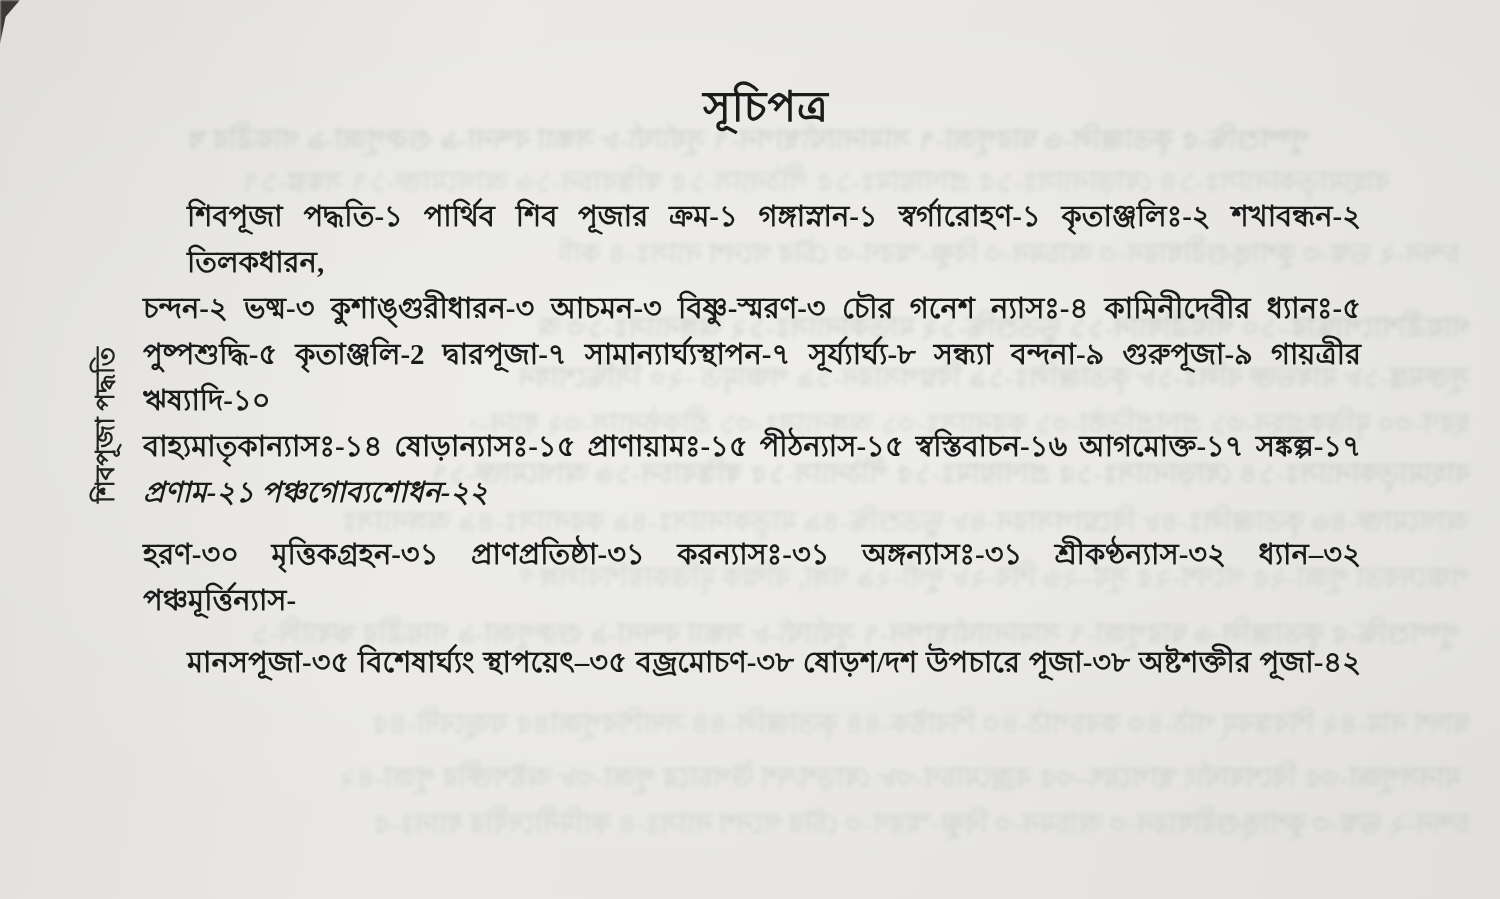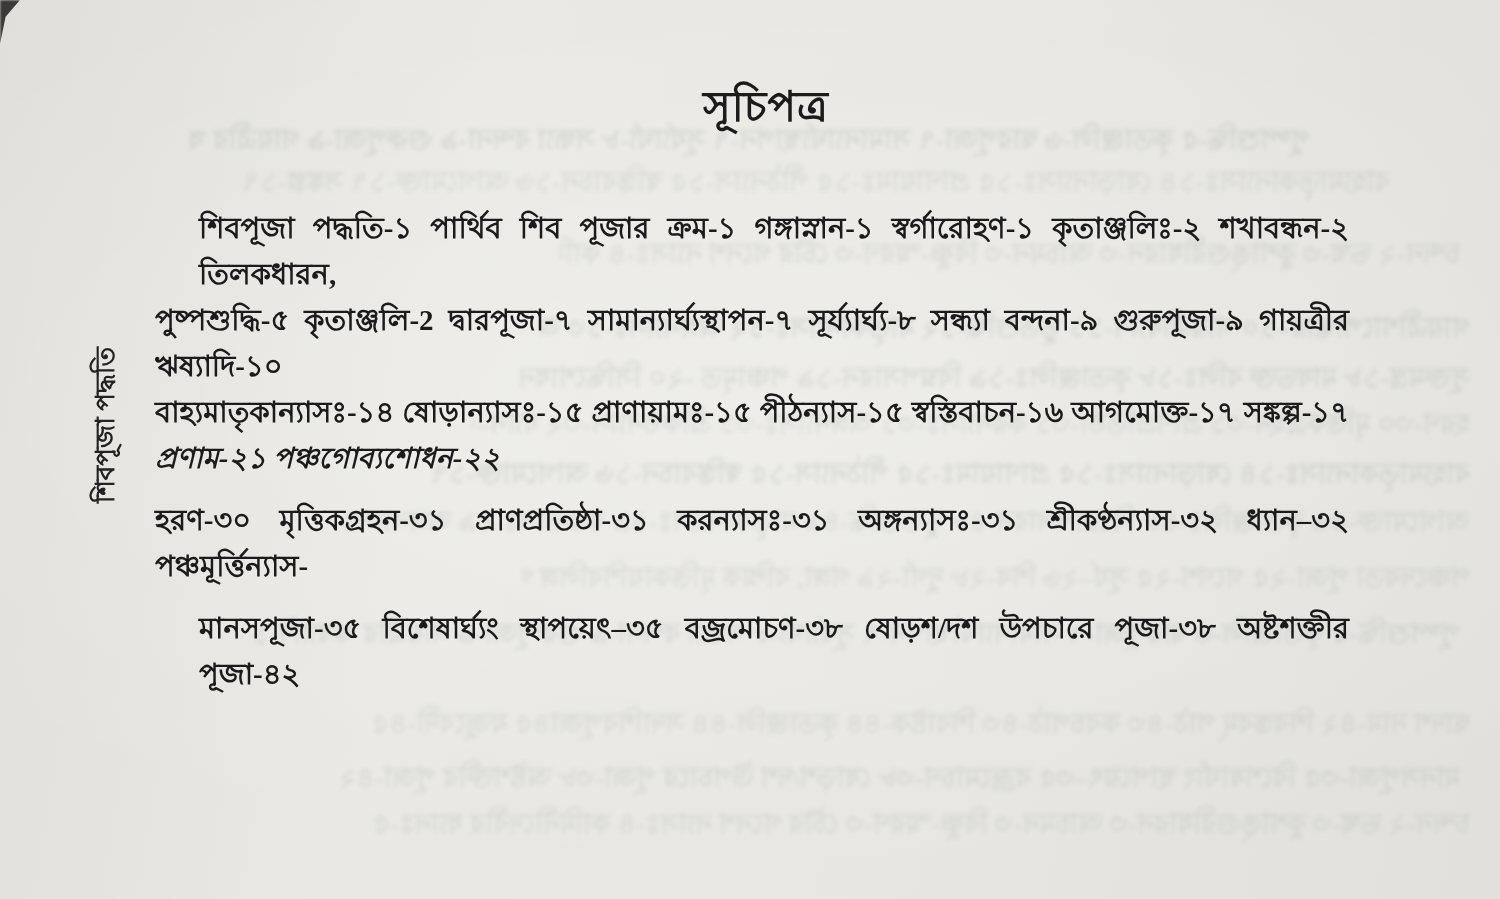--- a/index.html
+++ b/index.html
@@ -50,21 +50,21 @@
   }
   .toc {
     position: absolute;
     left: 143px;
     top: 193px;
     width: 1218px;
     font-size: 29px;
     font-weight: 700;
     line-height: 46px;
   }
-  .para { margin: 12px; }
+  .para { margin: 0; }
   .para + .para { margin-top: 16px; }
   .line { text-align: justify; text-align-last: justify; }
   .line.short { text-align-last: left; font-style: italic; }
   .line.indent { padding-left: 44px; }
   
   .ghost-layer { position: absolute; inset: 0; pointer-events: none; }
   .ghost {
     position: absolute;
     white-space: nowrap;
     overflow: hidden;
@@ -113,20 +113,21 @@
   </div>
 
   <h1 class="title">সূচিপত্র</h1>
 
   <div class="spine">শিবপূজা পদ্ধতি</div>
 
   <div class="toc">
 
     <div class="para">
       <div class="line indent">শিবপূজা পদ্ধতি-১ পার্থিব শিব পূজার ক্রম-১ গঙ্গাস্নান-১ স্বর্গারোহণ-১ কৃতাঞ্জলিঃ-২ শখাবন্ধন-২ তিলকধারন,</div>
+      <div class="line">চন্দন-২ ভষ্ম-৩ কুশাঙ্গুরীধারন-৩ আচমন-৩ বিষ্ণু-স্মরণ-৩ চৌর গনেশ ন্যাসঃ-৪ কামিনীদেবীর ধ্যানঃ-৫</div>
       <div class="line">পুষ্পশুদ্ধি-৫ কৃতাঞ্জলি-2 দ্বারপূজা-৭ সামান্যার্ঘ্যস্থাপন-৭ সূর্য্যার্ঘ্য-৮ সন্ধ্যা বন্দনা-৯ গুরুপূজা-৯ গায়ত্রীর ঋষ্যাদি-১০</div>
       <div class="line">বাহ্যমাতৃকান্যাসঃ-১৪ ষোড়ান্যাসঃ-১৫ প্রাণায়ামঃ-১৫ পীঠন্যাস-১৫ স্বস্তিবাচন-১৬ আগমোক্ত-১৭ সঙ্কল্প-১৭</div>
       <div class="line short">প্রণাম-২১ পঞ্চগোব্যশোধন-২২</div>
     </div>
 
     <div class="para">
       <div class="line">হরণ-৩০ মৃত্তিকগ্রহন-৩১ প্রাণপ্রতিষ্ঠা-৩১ করন্যাসঃ-৩১ অঙ্গন্যাসঃ-৩১ শ্রীকণ্ঠন্যাস-৩২ ধ্যান–৩২ পঞ্চমূর্ত্তিন্যাস-</div>
     </div>
 
     <div class="para">

